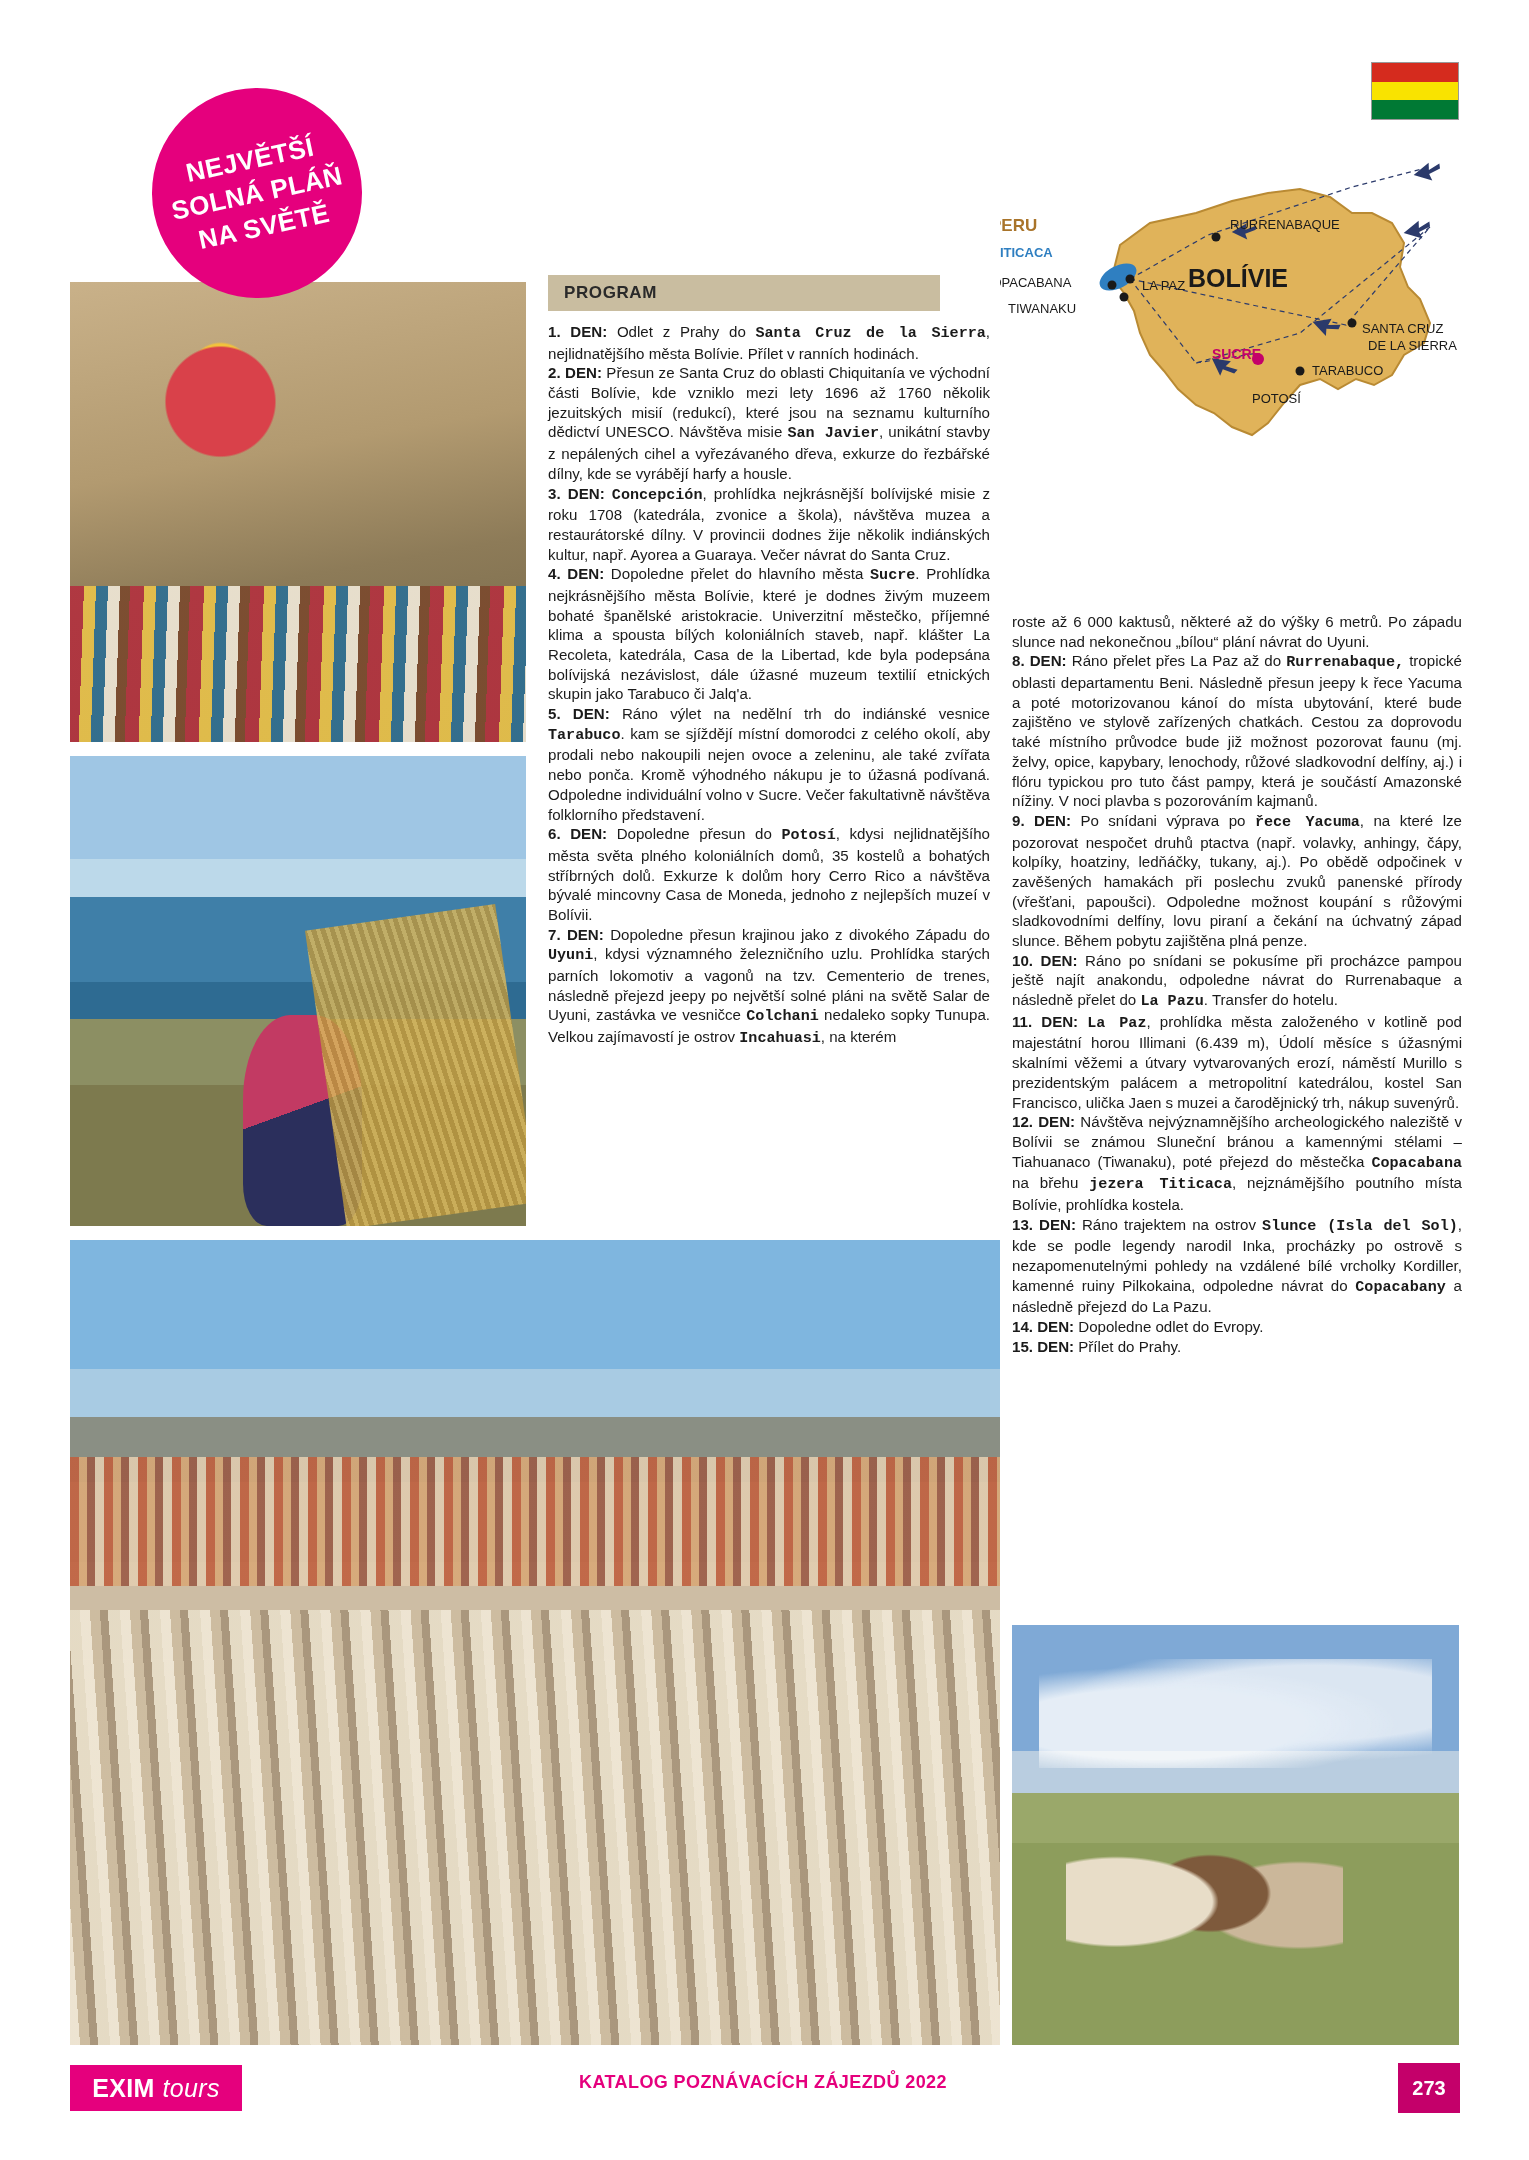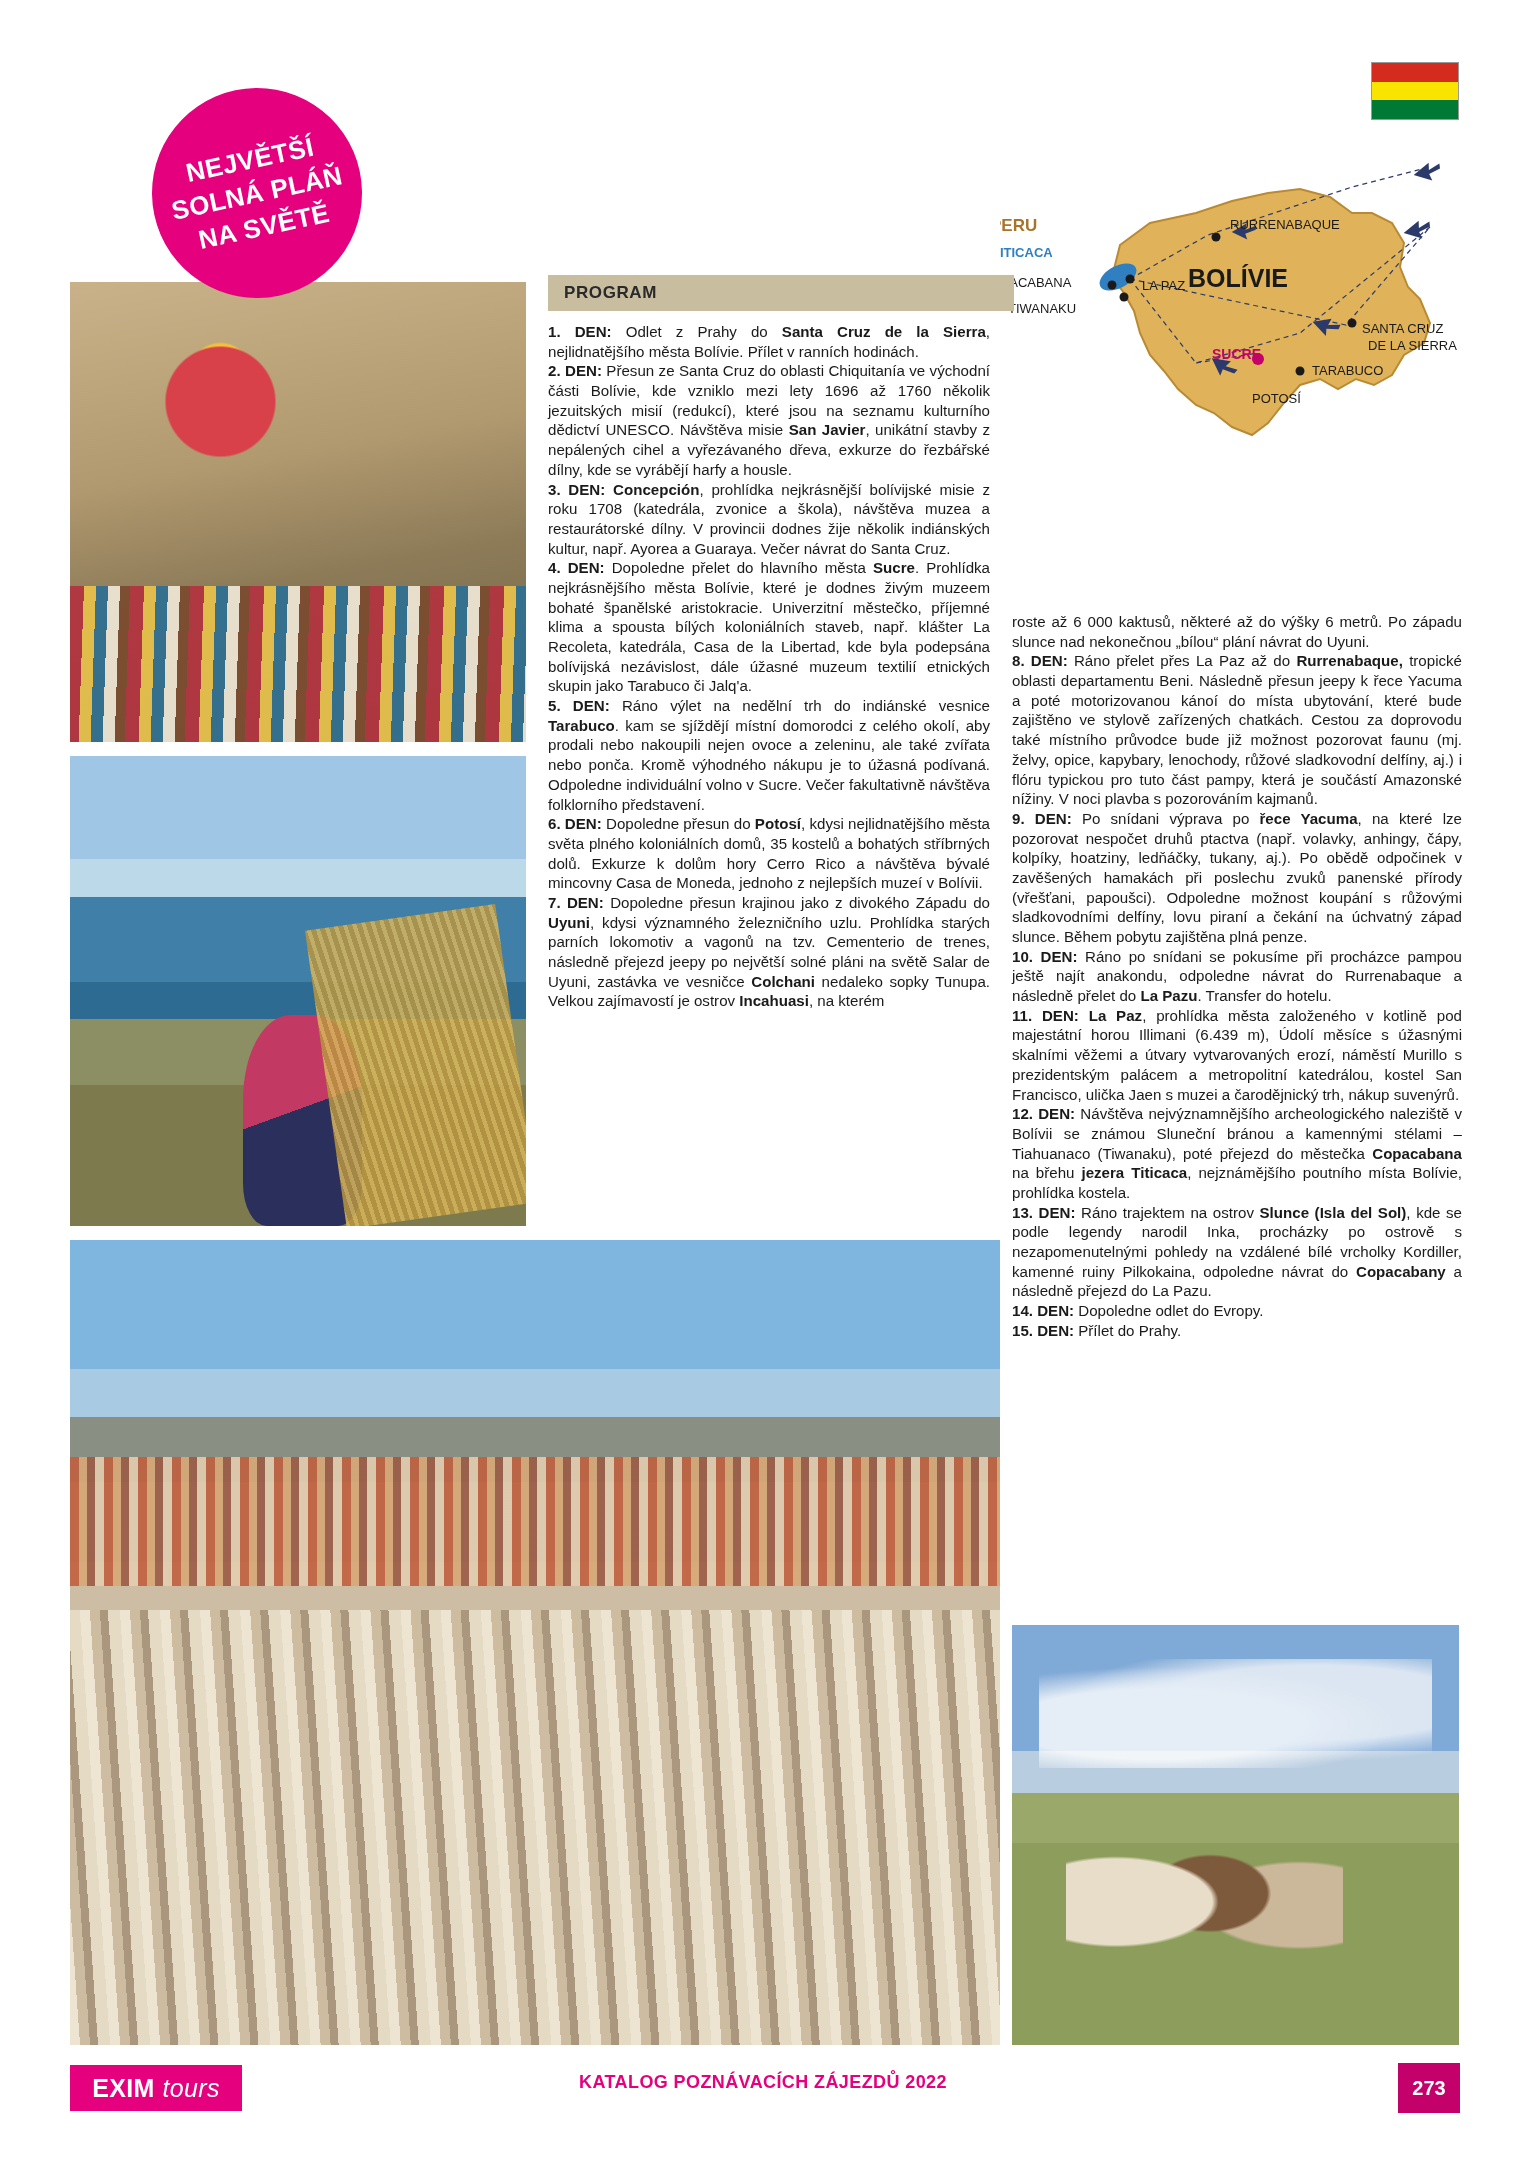--- a/index.html
+++ b/index.html
@@ -103,37 +103,37 @@
   .ph-llamas::after {
     content: ""; position: absolute; left: 12%; top: 42%; width: 62%; height: 40%;
     background:
       radial-gradient(ellipse at 18% 60%, #e8ddc8 0 30%, rgba(0,0,0,0) 32%),
       radial-gradient(ellipse at 52% 55%, #7e5a3c 0 28%, rgba(0,0,0,0) 30%),
       radial-gradient(ellipse at 84% 62%, #cbb79a 0 28%, rgba(0,0,0,0) 30%);
   }
 
   
   .program-head {
-    position: absolute; left: 548px; top: 275px; width: 466px; height: 36px;
+    position: absolute; left: 548px; top: 275px; width: 392px; height: 36px;
     background: #c9bda0; color: #2a2a2a;
     display: flex; align-items: center; padding-left: 16px;
     font-weight: 700; font-size: 17px; letter-spacing: .6px;
   }
   .col-left-text {
     position: absolute; left: 548px; top: 322px; width: 442px;
     font-size: 15.1px; line-height: 1.305; text-align: justify;
     hyphens: auto;
   }
   .col-right-text {
     position: absolute; left: 1012px; top: 612px; width: 450px;
     font-size: 15.1px; line-height: 1.305; text-align: justify;
     hyphens: auto;
   }
   .day { font-weight: 700; }
-  b { font-weight: 700; }
+  b { font-weight: 700; font-family: Liberation Mono, monospace; }
 
   
   .flag {
     position: absolute; right: 70px; top: 62px; width: 88px; height: 58px;
     border: 1px solid #999;
     background: linear-gradient(#d52b1e 0 33.33%, #f9e300 33.33% 66.66%, #007934 66.66% 100%);
   }
 
   
   .map-wrap { position: absolute; left: 1000px; top: 92px; width: 470px; height: 470px; }

